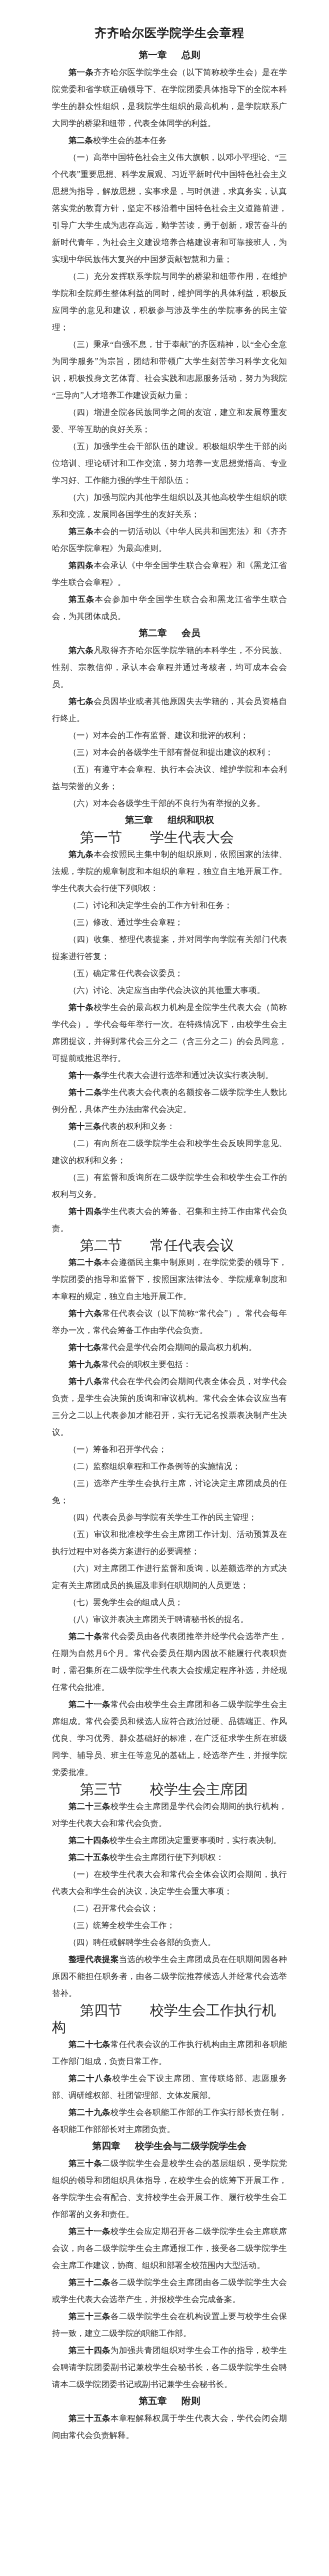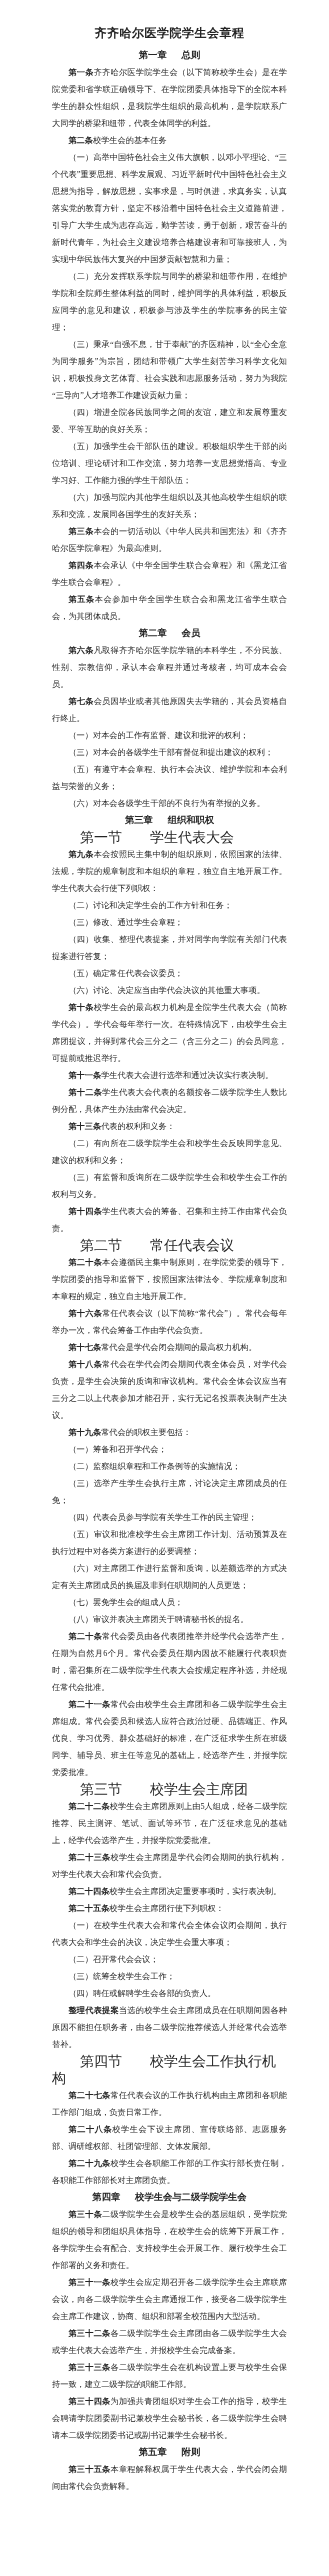--- a/index.html
+++ b/index.html
@@ -71,34 +71,33 @@
       <div class="para"><b>第十一条</b>学生代表大会进行选举和通过决议实行表决制。</div>
       <div class="para"><b>第十二条</b>学生代表大会代表的名额按各二级学院学生人数比例分配，具体产生办法由常代会决定。</div>
       <div class="para"><b>第十三条</b>代表的权利和义务：</div>
       <div class="para">（二）有向所在二级学院学生会和校学生会反映同学意见、建议的权利和义务；</div>
       <div class="para">（三）有监督和质询所在二级学院学生会和校学生会工作的权利与义务。</div>
       <div class="para"><b>第十四条</b>学生代表大会的筹备、召集和主持工作由常代会负责。</div>
       <div class="section"><span class="sec-label">第二节</span><span>常任代表会议</span></div>
       <div class="para"><b>第二十条</b>本会遵循民主集中制原则，在学院党委的领导下，学院团委的指导和监督下，按照国家法律法令、学院规章制度和本章程的规定，独立自主地开展工作。</div>
       <div class="para"><b>第十六条</b>常任代表会议（以下简称“常代会”）。常代会每年举办一次，常代会筹备工作由学代会负责。</div>
       <div class="para"><b>第十七条</b>常代会是学代会闭会期间的最高权力机构。</div>
+      <div class="para"><b>第十九条</b>常代会的职权主要包括：</div>
       <div class="para"><b>第十八条</b>常代会在学代会闭会期间代表全体会员，对学代会负责，是学生会决策的质询和审议机构。常代会全体会议应当有三分之二以上代表参加才能召开，实行无记名投票表决制产生决议。</div>
-      <div class="para"><b>第十九条</b>常代会的职权主要包括：</div>
       <div class="para">（一）筹备和召开学代会；</div>
       <div class="para">（二）监察组织章程和工作条例等的实施情况；</div>
       <div class="para">（三）选举产生学生会执行主席，讨论决定主席团成员的任免；</div>
       <div class="para">（四）代表会员参与学院有关学生工作的民主管理；</div>
       <div class="para">（五）审议和批准校学生会主席团工作计划、活动预算及在执行过程中对各类方案进行的必要调整；</div>
       <div class="para">（六）对主席团工作进行监督和质询，以差额选举的方式决定有关主席团成员的换届及非到任职期间的人员更迭；</div>
       <div class="para">（七）罢免学生会的组成人员；</div>
       <div class="para">（八）审议并表决主席团关于聘请秘书长的提名。</div>
       <div class="para"><b>第二十条</b>常代会委员由各代表团推举并经学代会选举产生，任期为自然月6个月。常代会委员任期内因故不能履行代表职责时，需召集所在二级学院学生代表大会按规定程序补选，并经现任常代会批准。</div>
       <div class="para"><b>第二十一条</b>常代会由校学生会主席团和各二级学院学生会主席组成。常代会委员和候选人应符合政治过硬、品德端正、作风优良、学习优秀、群众基础好的标准，在广泛征求学生所在班级同学、辅导员、班主任等意见的基础上，经选举产生，并报学院党委批准。</div>
       <div class="section"><span class="sec-label">第三节</span><span>校学生会主席团</span></div>
-      <div class="para"><b>第二十二条</b>校学生会主席团原则上由5人组成，经各二级学院推荐、民主测评、笔试、面试等环节，在广泛征求意见的基础上，经学代会选举产生，并报学院党委批准。</div>
       <div class="para"><b>第二十三条</b>校学生会主席团是学代会闭会期间的执行机构，对学生代表大会和常代会负责。</div>
       <div class="para"><b>第二十四条</b>校学生会主席团决定重要事项时，实行表决制。</div>
       <div class="para"><b>第二十五条</b>校学生会主席团行使下列职权：</div>
       <div class="para">（一）在校学生代表大会和常代会全体会议闭会期间，执行代表大会和学生会的决议，决定学生会重大事项；</div>
       <div class="para">（二）召开常代会会议；</div>
       <div class="para">（三）统筹全校学生会工作；</div>
       <div class="para">（四）聘任或解聘学生会各部的负责人。</div>
       <div class="para"><b>整理代表提案</b>当选的校学生会主席团成员在任职期间因各种原因不能担任职务者，由各二级学院推荐候选人并经常代会选举替补。</div>
       <div class="section"><span class="sec-label">第四节</span><span>校学生会工作执行机构</span></div>
       <div class="para"><b>第二十七条</b>常任代表会议的工作执行机构由主席团和各职能工作部门组成，负责日常工作。</div>

